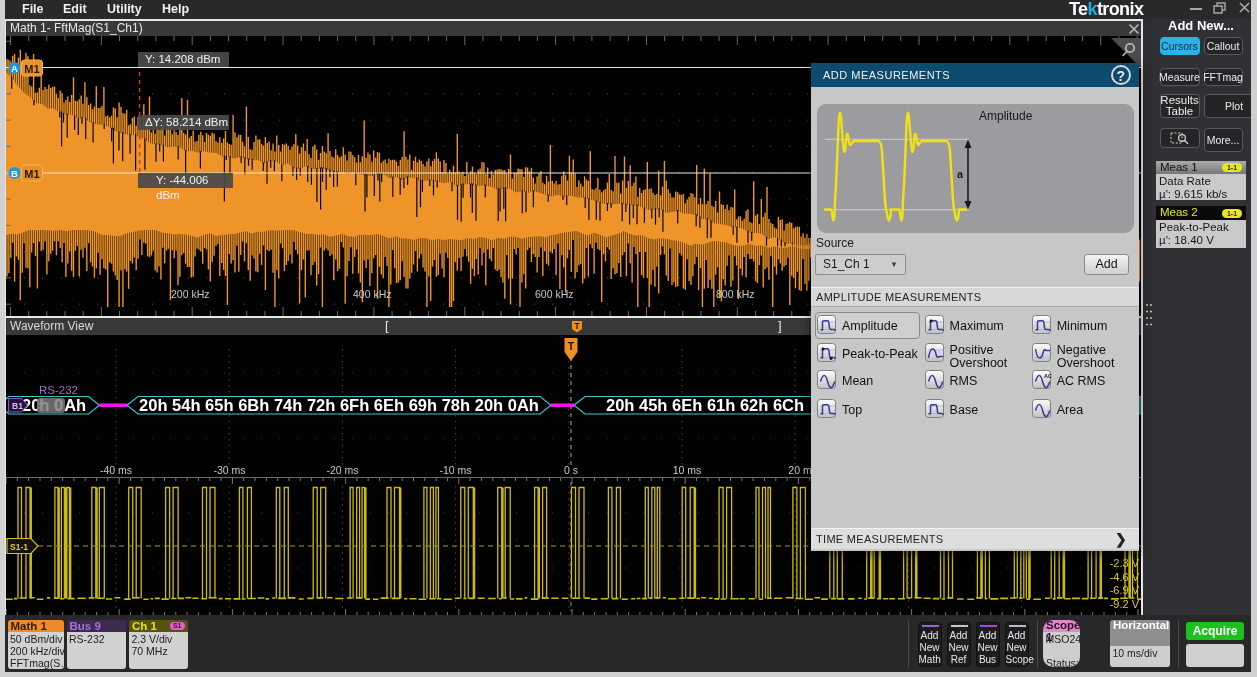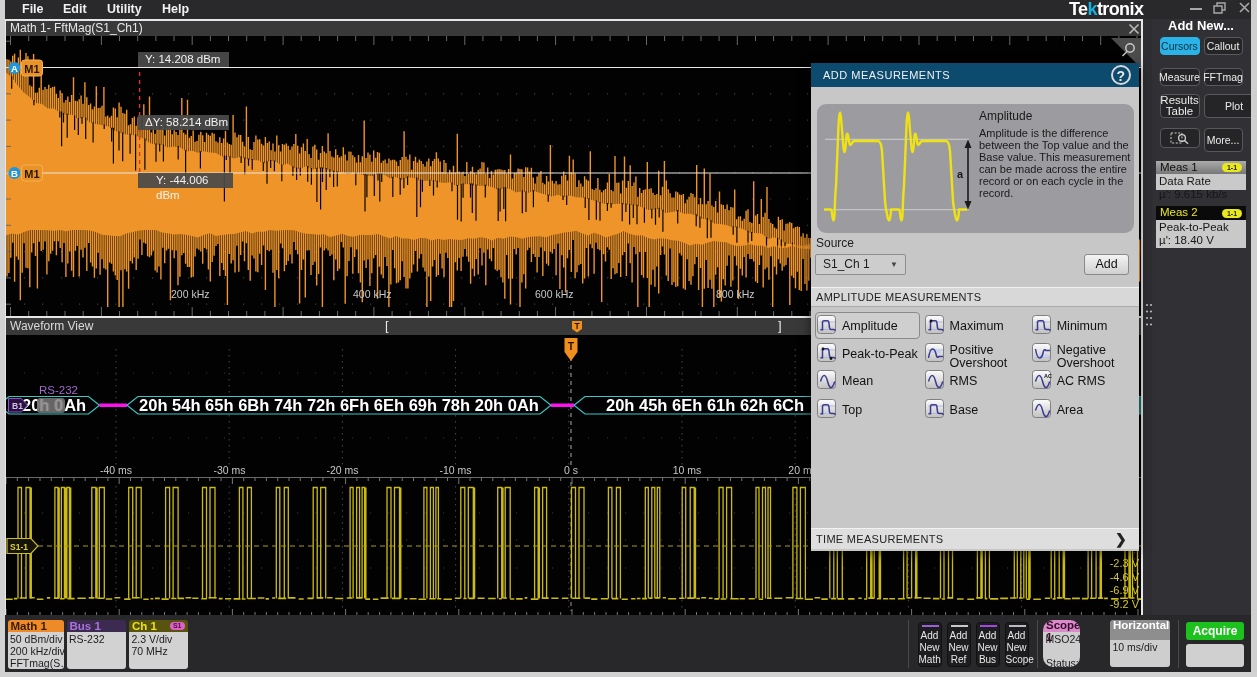--- a/index.html
+++ b/index.html
@@ -131,21 +131,21 @@
 <text x="1133" y="129.5" font-size="11" fill="#d8ca2e" text-anchor="end">-9.2 V</text>
   </svg>
 
 <div class="abs" style="left:5px;top:615px;width:1247px;height:57px;background:#28282a"></div>
 
 <div class="abs" style="left:7.5px;top:619.5px;width:56px;height:49.5px;border-radius:3px;overflow:hidden">
   <div class="chip-hd" style="background:#ef8a28;color:#361c00">Math 1</div>
   <div class="chip-bd" style="height:54px">50 dBm/div<br>200 kHz/div<br>FFTmag(S…</div>
 </div>
 <div class="abs" style="left:66.5px;top:619.5px;width:59px;height:49.5px;border-radius:3px;overflow:hidden">
-  <div class="chip-hd" style="background:#3c2a50;color:#a873d8">Bus 1</div>
+  <div class="chip-hd" style="background:#3c2a50;color:#a873d8">Bus 9</div>
   <div class="chip-bd" style="height:37.5px">RS-232</div>
 </div>
 <div class="abs" style="left:129px;top:619.5px;width:58.5px;height:49.5px;border-radius:3px;overflow:hidden">
   <div class="chip-hd" style="background:#585410;color:#e8e020">Ch 1
     <span style="float:right;background:#e060c8;color:#401040;font-size:7px;border-radius:4px;padding:0 3px;margin-top:2px;line-height:8.5px;font-weight:bold">S1</span></div>
   <div class="chip-bd" style="height:37.5px">2.3 V/div<br>70 MHz</div>
 </div>
 <div class="abs" style="left:908px;top:620px;width:1px;height:48px;background:#4a4a4a"></div>
 <div class="abs" style="left:1037px;top:620px;width:1px;height:48px;background:#4a4a4a"></div>
 <div class="abs" style="left:1178px;top:620px;width:1px;height:48px;background:#4a4a4a"></div>
@@ -153,21 +153,21 @@
 <div class="abs" style="left:946.5px;top:621.5px;width:24px;height:45.5px;background:#1d1d1f;border:1px solid #111;border-radius:4px;color:#e8e8e8;font-size:10px;line-height:12px;text-align:center;padding-top:7px">Add<br>New<br>Ref<div class="abs" style="left:3px;top:2.5px;width:17px;height:2px;background:#c8c8c8"></div></div>
 <div class="abs" style="left:975.5px;top:621.5px;width:24px;height:45.5px;background:#1d1d1f;border:1px solid #111;border-radius:4px;color:#e8e8e8;font-size:10px;line-height:12px;text-align:center;padding-top:7px">Add<br>New<br>Bus<div class="abs" style="left:3px;top:2.5px;width:17px;height:2px;background:#a048e0"></div></div>
 <div class="abs" style="left:1004.5px;top:621.5px;width:24px;height:45.5px;background:#1d1d1f;border:1px solid #111;border-radius:4px;color:#e8e8e8;font-size:10px;line-height:12px;text-align:center;padding-top:7px">Add<br>New<br>Scope<div class="abs" style="left:3px;top:2.5px;width:17px;height:2px;background:#bcbcc4"></div></div>
 
 <div class="abs" style="left:1043px;top:620px;width:37px;height:47px;border-radius:10px;overflow:hidden">
   <div class="chip-hd" style="background:#d98cc8;color:#3a0a30;height:11.5px;line-height:11.5px">Scope 1</div>
   <div class="chip-bd" style="height:35.5px;background:#cecece">MSO24<div style="position:absolute;top:37px;left:3px">Status:</div>
     <div style="position:absolute;top:37.5px;left:40px;width:10px;height:10px;border-radius:50%;background:#2bc42b"></div></div>
 </div>
 <div class="abs" style="left:1110px;top:620px;width:60px;height:47px;border-radius:3px;overflow:hidden">
-  <div class="chip-hd" style="background:#8e8e8e;color:#fff;height:20px;line-height:11.5px">Horizontal</div>
+  <div class="chip-hd" style="background:#8e8e8e;color:#fff;height:26px;line-height:11.5px">Horizontal</div>
   <div class="chip-bd" style="height:35.5px;background:#cecece">10 ms/div</div>
 </div>
 <div class="abs" style="left:1186px;top:621.5px;width:58px;height:18.5px;background:#1dc11d;border-radius:3px;color:#fff;font-weight:bold;font-size:12px;text-align:center;line-height:18.5px">Acquire</div>
 <div class="abs" style="left:1186px;top:643.5px;width:58px;height:23.5px;background:#d0d0d0;border-radius:3px"></div>
 
 <div class="abs" style="left:1143px;top:19px;width:109px;height:596px;background:#2e2e32"></div>
 <div class="abs" style="left:1152px;top:19px;width:100px;height:596px;background:#313135"></div>
 <div class="abs" style="left:1155px;top:20px;width:92px;height:11px;color:#fff;font-weight:bold;font-size:13px;text-align:center;line-height:11px">Add New...</div>
 <div class="sbtn" style="left:1159.5px;top:36.5px;width:40px;height:18.5px;background:#2bb3e8;border-color:#2bb3e8;color:#10303f">Cursors</div>
 <div class="sbtn" style="left:1203.5px;top:36.5px;width:39px;height:18.5px">Callout</div>
@@ -179,21 +179,21 @@
   <svg width="22" height="16" viewBox="0 0 22 16">
     <rect x="2" y="3" width="11" height="10" fill="none" stroke="#cfcfcf" stroke-width="1" stroke-dasharray="2 1.6"></rect>
     <circle cx="13" cy="8" r="3.4" fill="none" stroke="#cfcfcf" stroke-width="1.3"></circle>
     <path d="M15.5 10.5l3.5 3.2" stroke="#cfcfcf" stroke-width="1.4"></path>
   </svg>
   </div>
 <div class="sbtn" style="left:1203.5px;top:127.5px;width:39px;height:24px">More...</div>
 
 <div class="abs" style="left:1156px;top:160.5px;width:90px;height:13.5px;background:linear-gradient(#ababab,#777);color:#101010;font-size:11.5px;line-height:13.5px;padding-left:4px">Meas 1
   <span style="position:absolute;right:4px;top:2.5px;background:#e8e81c;border-radius:4.5px;width:20px;height:9px;font-size:7px;font-weight:bold;color:#222;text-align:center;line-height:9px">1-1</span></div>
-<div class="abs" style="left:1156px;top:174px;width:90px;height:16px;background:#c9c9c9;color:#161616;font-size:11.5px;line-height:13px;padding:1px 0 0 3px">Data Rate<br>µ': 9.615 kb/s</div>
+<div class="abs" style="left:1156px;top:174px;width:90px;height:26px;background:#c9c9c9;color:#161616;font-size:11.5px;line-height:13px;padding:1px 0 0 3px">Data Rate<br>µ': 9.615 kb/s</div>
 <div class="abs" style="left:1156px;top:206px;width:90px;height:13.5px;background:#0a0a0a;color:#e8e820;font-size:11.5px;line-height:13.5px;padding-left:4px">Meas 2
   <span style="position:absolute;right:4px;top:2.5px;background:#e8e81c;border-radius:4.5px;width:20px;height:9px;font-size:7px;font-weight:bold;color:#222;text-align:center;line-height:9px">1-1</span></div>
 <div class="abs" style="left:1156px;top:219.5px;width:90px;height:28px;background:#c9c9c9;color:#161616;font-size:11.5px;line-height:13px;padding:1px 0 0 3px">Peak-to-Peak<br>µ': 18.40 V</div>
 
 <svg class="abs" style="left:1144px;top:302px" width="10" height="26">
   <g fill="#b8b8b8">
       <circle cx="3" cy="3" r="1.1"></circle>
       <circle cx="7" cy="3" r="1.1"></circle>
       <circle cx="3" cy="9.5" r="1.1"></circle>
       <circle cx="7" cy="9.5" r="1.1"></circle>
@@ -215,21 +215,20 @@
   <div class="abs" style="left:6px;top:41px;width:317px;height:129px;background:#9c9ca0;border-radius:9px">
     <svg width="170" height="125" style="position:absolute;left:4px;top:2px">
 <path d="M4 33.3H148M4 103.6H148" stroke="#c4c4c4" stroke-width="1.2"></path>
 <path d="M3 103.5 L10 103.5 C11.5 103.5 11 114.5 12.5 114.5 C14 114.5 13.5 95 15 80 L17.5 20 Q18 6.5 19 6.5 Q20 6.5 20.5 18 L22.5 42 Q23.5 50 24.5 42 L25.5 30 Q26.5 24.5 27.5 32 Q28.5 41 30 38.5 Q31.5 35.5 33 35 H57 Q60 35 61 45 L64 95 Q65 104 66 108 Q67 114.5 68 114.5 Q69.5 114.5 70 103.5 L78 103.5 C79.5 103.5 79 114.5 80.5 114.5 C82 114.5 81.5 95 83 80 L85.5 20 Q86 6.5 87 6.5 Q88 6.5 88.5 18 L90.5 42 Q91.5 50 92.5 42 L93.5 30 Q94.5 24.5 95.5 32 Q96.5 41 98 38.5 Q99.5 35.5 101 35 H125 Q128 35 129 45 L132 95 Q133 104 134 108 Q135 114.5 136 114.5 Q137.5 114.5 138 103.5 H146" fill="none" stroke="#f0e212" stroke-width="2.4" stroke-linejoin="round"></path>
 <path d="M147 40V97" stroke="#1a1a1a" stroke-width="1.6"></path>
 <path d="M147 33.5l-3.5 8.5h7z" fill="#1a1a1a"></path>
 <path d="M147 103.5l-3.5-8.5h7z" fill="#1a1a1a"></path>
 <text x="142" y="72" font-size="11" font-weight="bold" fill="#1a1a1a" text-anchor="end">a</text>
 </svg>
     <div class="abs" style="left:162px;top:5px;color:#1a1a1a;font-size:12px">Amplitude</div>
-    <div class="abs" style="left:162px;top:24px;width:160px;color:#1a1a1a;font-size:11px;line-height:11.9px;white-space:nowrap">Amplitude is the difference<br>between the Top value and the<br>Base value. This measurement<br>can be made across the entire<br>record or on each cycle in the<br>record.</div>
   </div>
   <div class="abs" style="left:5px;top:173px;color:#1c1c1c;font-size:12px">Source</div>
   <div class="abs" style="left:4px;top:191px;width:91px;height:21px;background:#cdcdcd;border:1px solid #8e8e8e;border-radius:2px;color:#1c1c1c;font-size:12px;line-height:19px;padding-left:7px">S1_Ch 1
     <span style="position:absolute;right:7px;top:0px;color:#444;font-size:8px">▼</span></div>
   <div class="abs" style="left:273px;top:191px;width:45px;height:21px;background:linear-gradient(#f4f4f4,#cfcfcf);border:1px solid #8a8a8a;border-radius:3px;color:#111;font-size:12.5px;text-align:center;line-height:19px">Add</div>
   <div class="abs" style="left:0;top:224px;width:328px;height:19.5px;background:#d8d8d8;border-top:1px solid #f2f2f2;border-bottom:1px solid #ababab;color:#222;font-size:11px;letter-spacing:0.3px;line-height:18px;padding-left:5px">AMPLITUDE MEASUREMENTS</div>
 <div style="position:absolute;left:3.5px;top:248.6px;width:105px;height:27px;border:1px solid #8a8a8a;border-radius:4px;background:#cfcfcf"></div>
 <div class="micon" style="left:6.3px;top:252.0px"><svg width="19" height="19" viewBox="0 0 19 19">
         <path d="M2 6H17M2 13.5H17" stroke="#aab4e0" stroke-width="0.9"></path>
         <path d="M2.5 13.8h2V6.5q0-1.7 1.6-1.7h3.2q1.4 0 1.6 1.7l0.6 5.3q0.2 1.6 1.8 1.6h2.6q1.1 0 1.4 1.4" fill="none" stroke="#3a3a90" stroke-width="1.5"></path>

